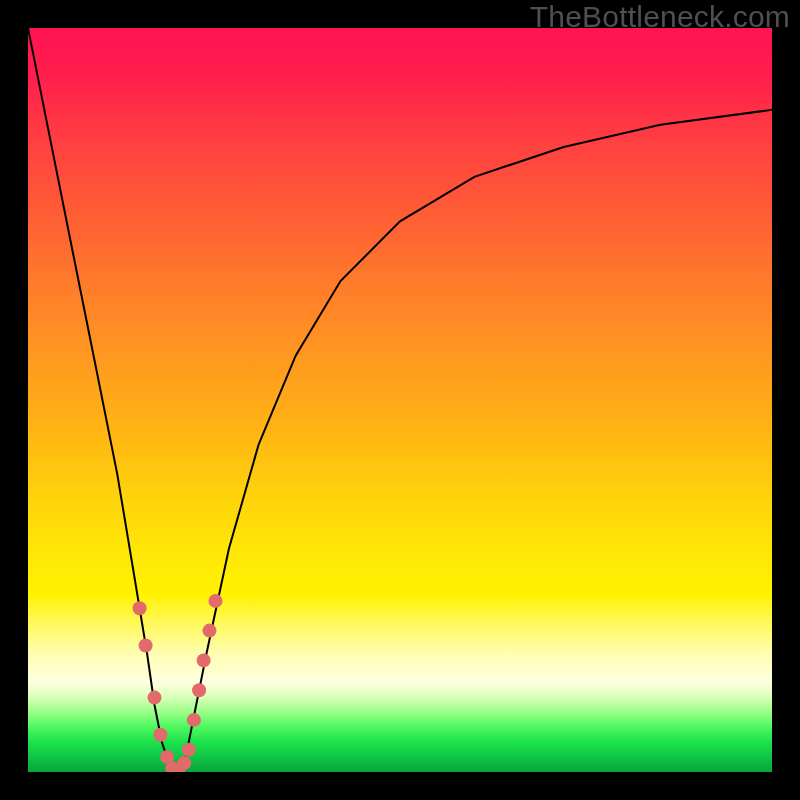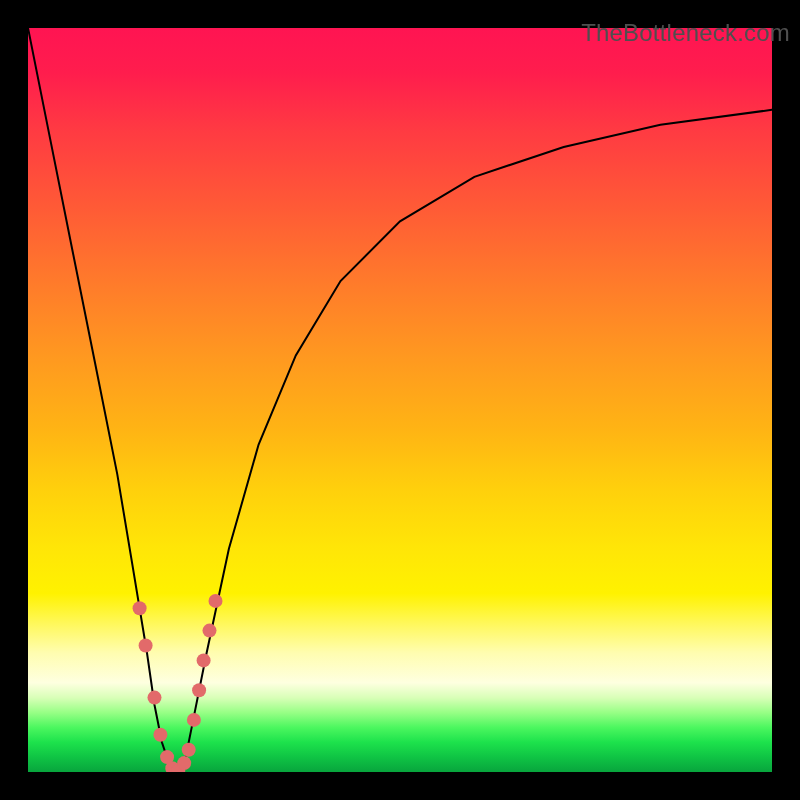--- a/index.html
+++ b/index.html
@@ -50,24 +50,24 @@
       #d9ffb8 90%,
       #98ff86 92%,
       #4cf75f 94%,
       #1de24c 96%,
       #0fc444 98%,
       #08a53d 100%
     );
   }
   .watermark {
     position: absolute;
-    top: 19px;
+    top: 0;
     right: 10px;
     color: #4f4f4f;
-    font-size: 24px;
+    font-size: 30px;
     font-weight: 500;
     letter-spacing: 0.2px;
     user-select: none;
   }
   svg.curve {
     position: absolute;
     left: 0;
     top: 0;
     width: 100%;
     height: 100%;

